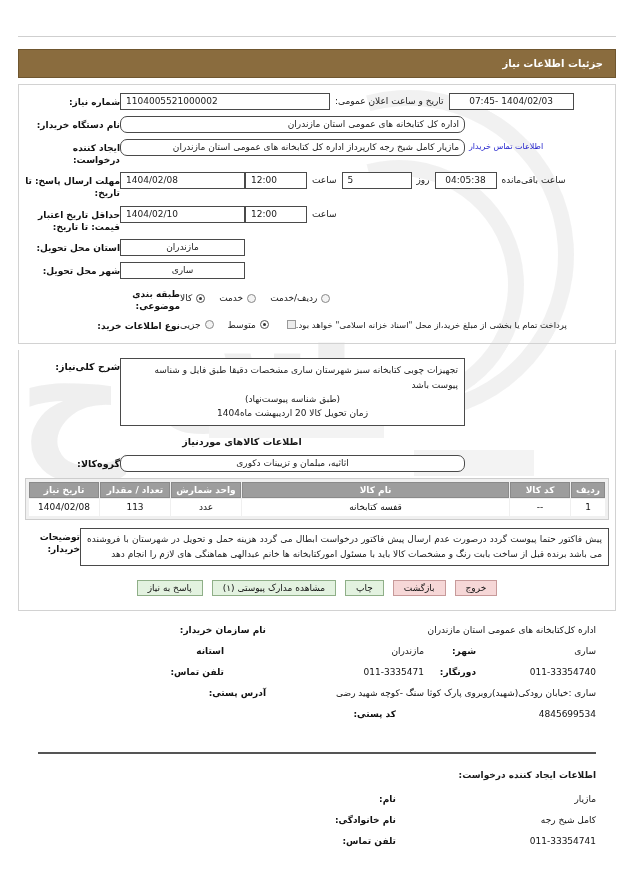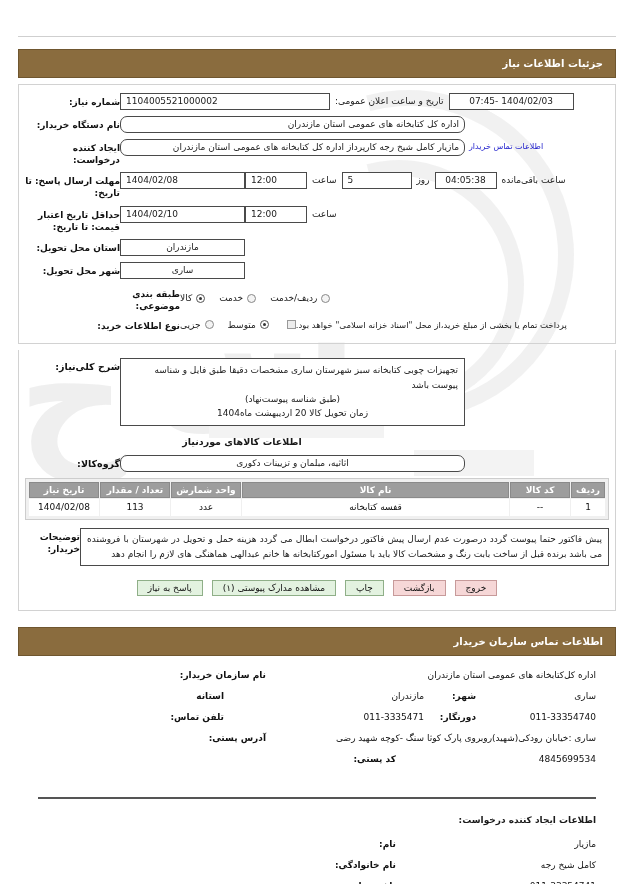--- a/index.html
+++ b/index.html
@@ -466,21 +466,20 @@
 
     <div class="btnbar">
       <div class="btn pink">خروج</div>
       <div class="btn pink">بازگشت</div>
       <div class="btn green">چاپ</div>
       <div class="btn green">مشاهده مدارک پیوستی (۱)</div>
       <div class="btn green">پاسخ به نیاز</div>
     </div>
   </div>
 
-  <div class="section-header contact">اطلاعات تماس سازمان خریدار</div>
 
   <div class="contact-body">
 
     <div class="crow">
       <div class="cv wide">اداره کل‌کتابخانه های  عمومی استان مازندران</div>
       <div class="ck">نام سازمان خریدار:</div>
     </div>
 
     <div class="crow">
       <div class="cv2">ساری</div>

